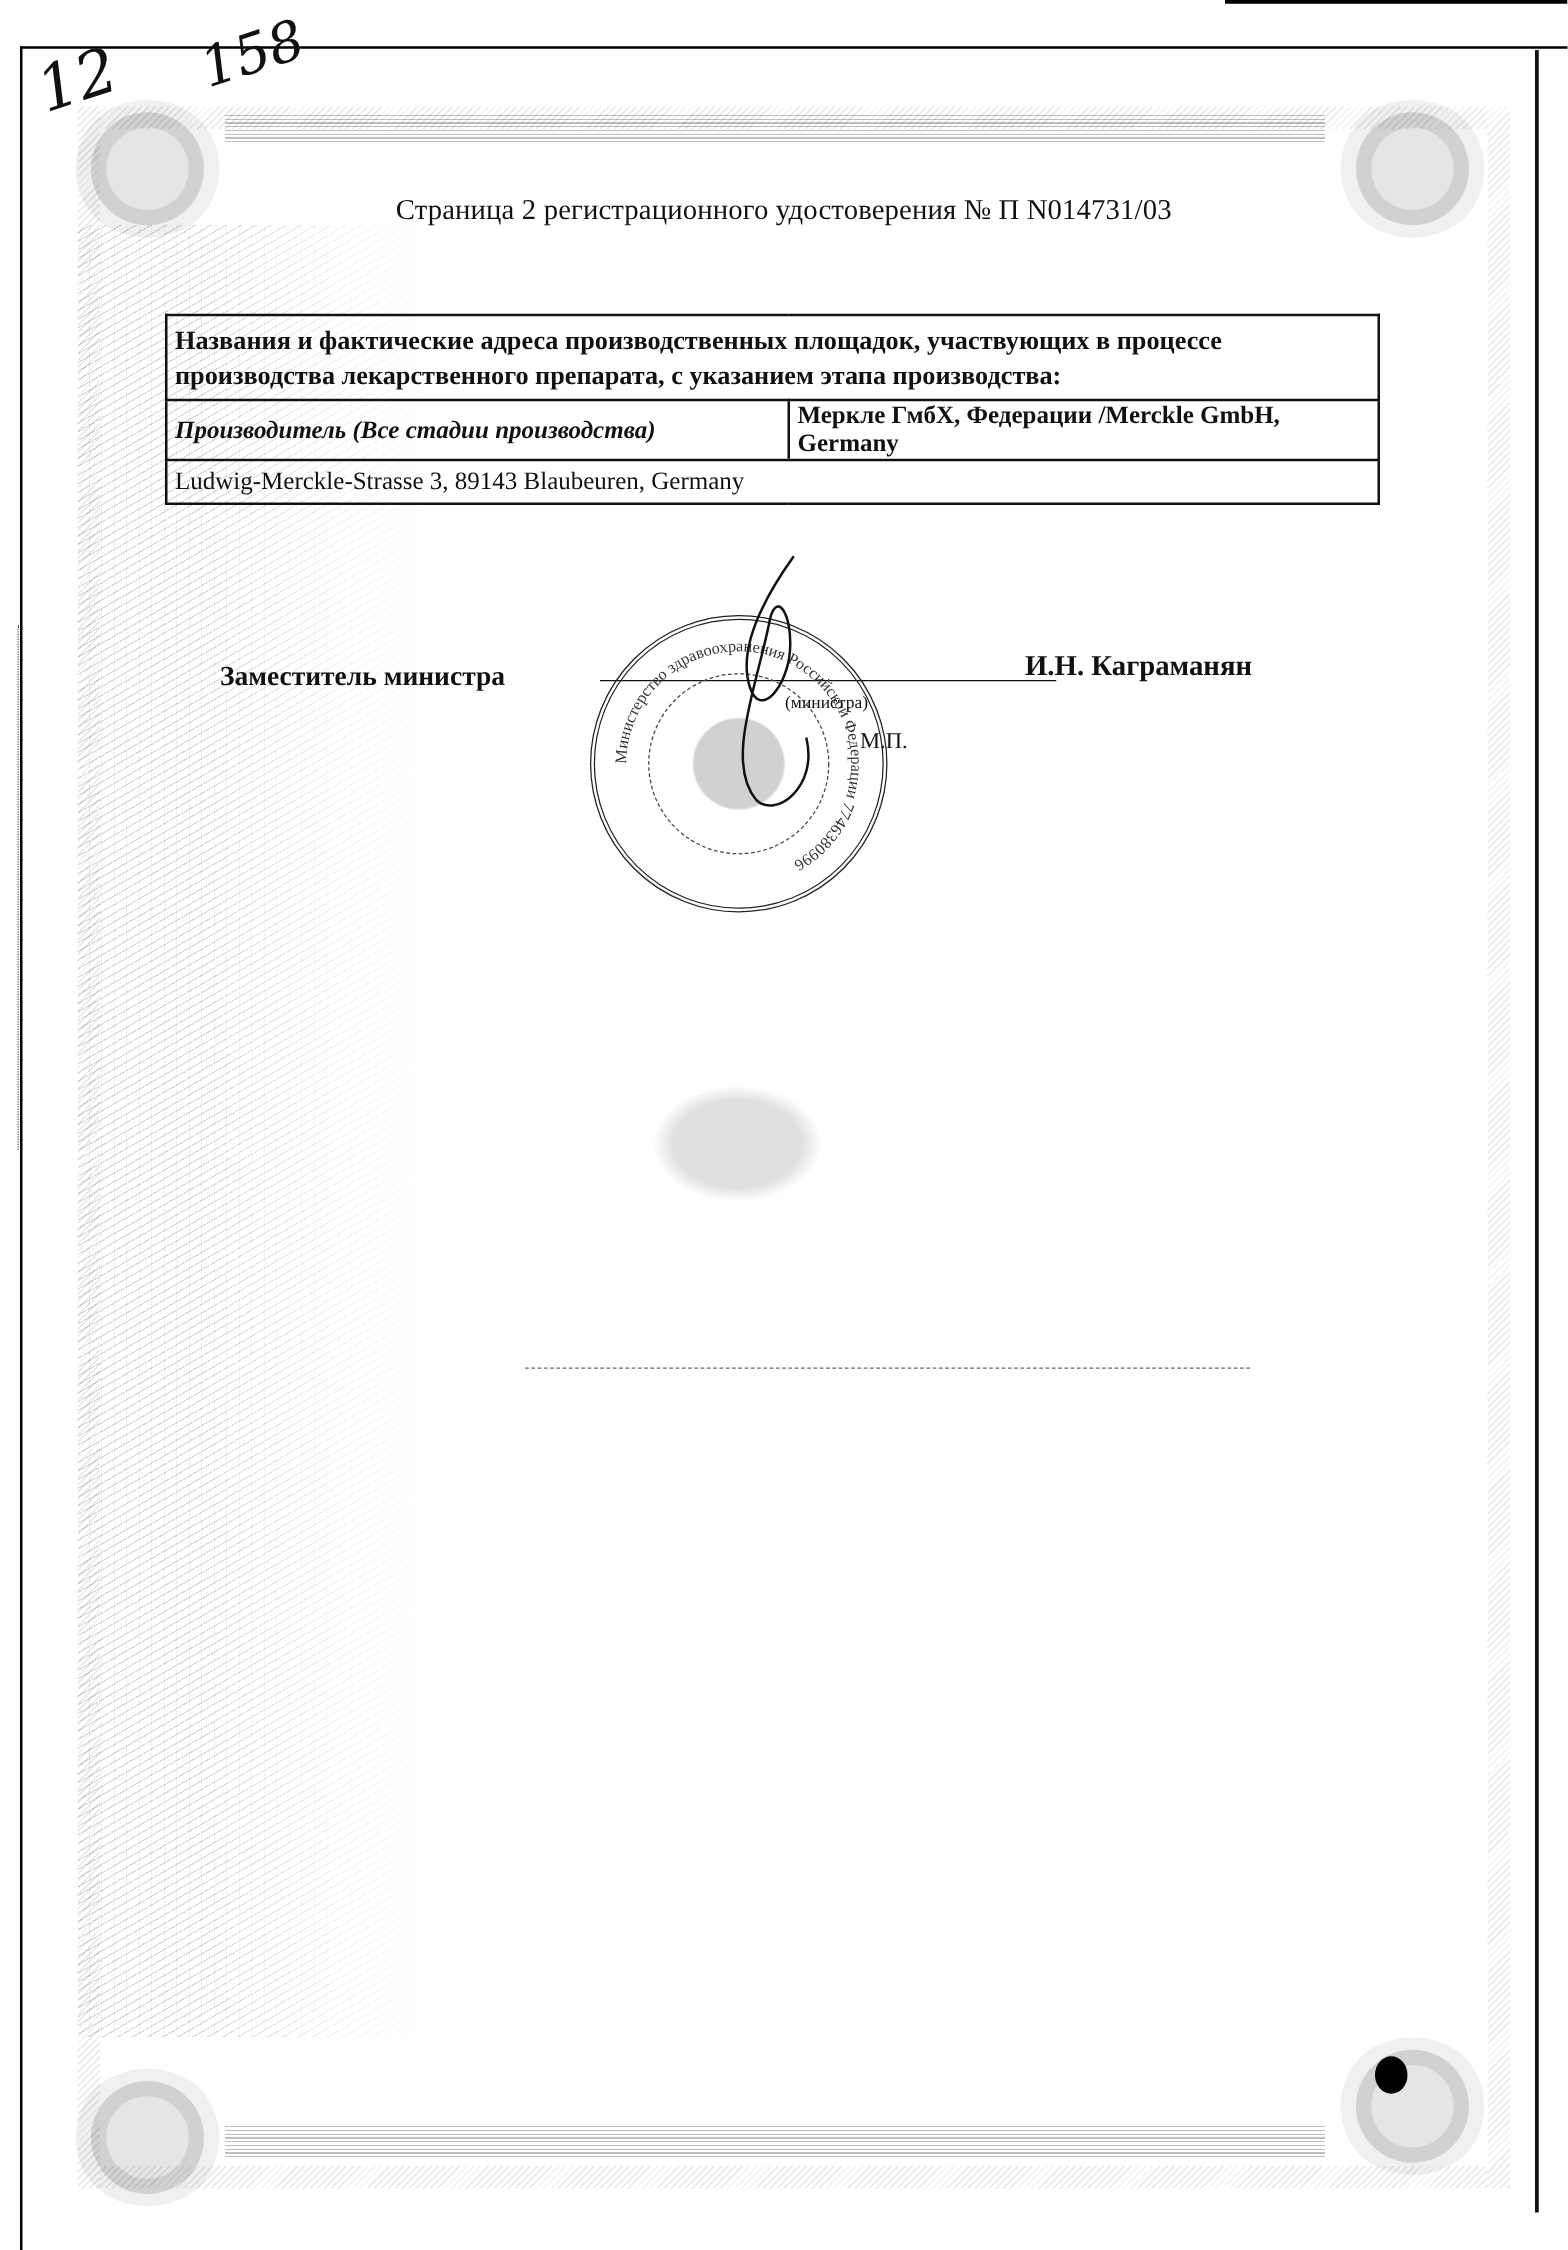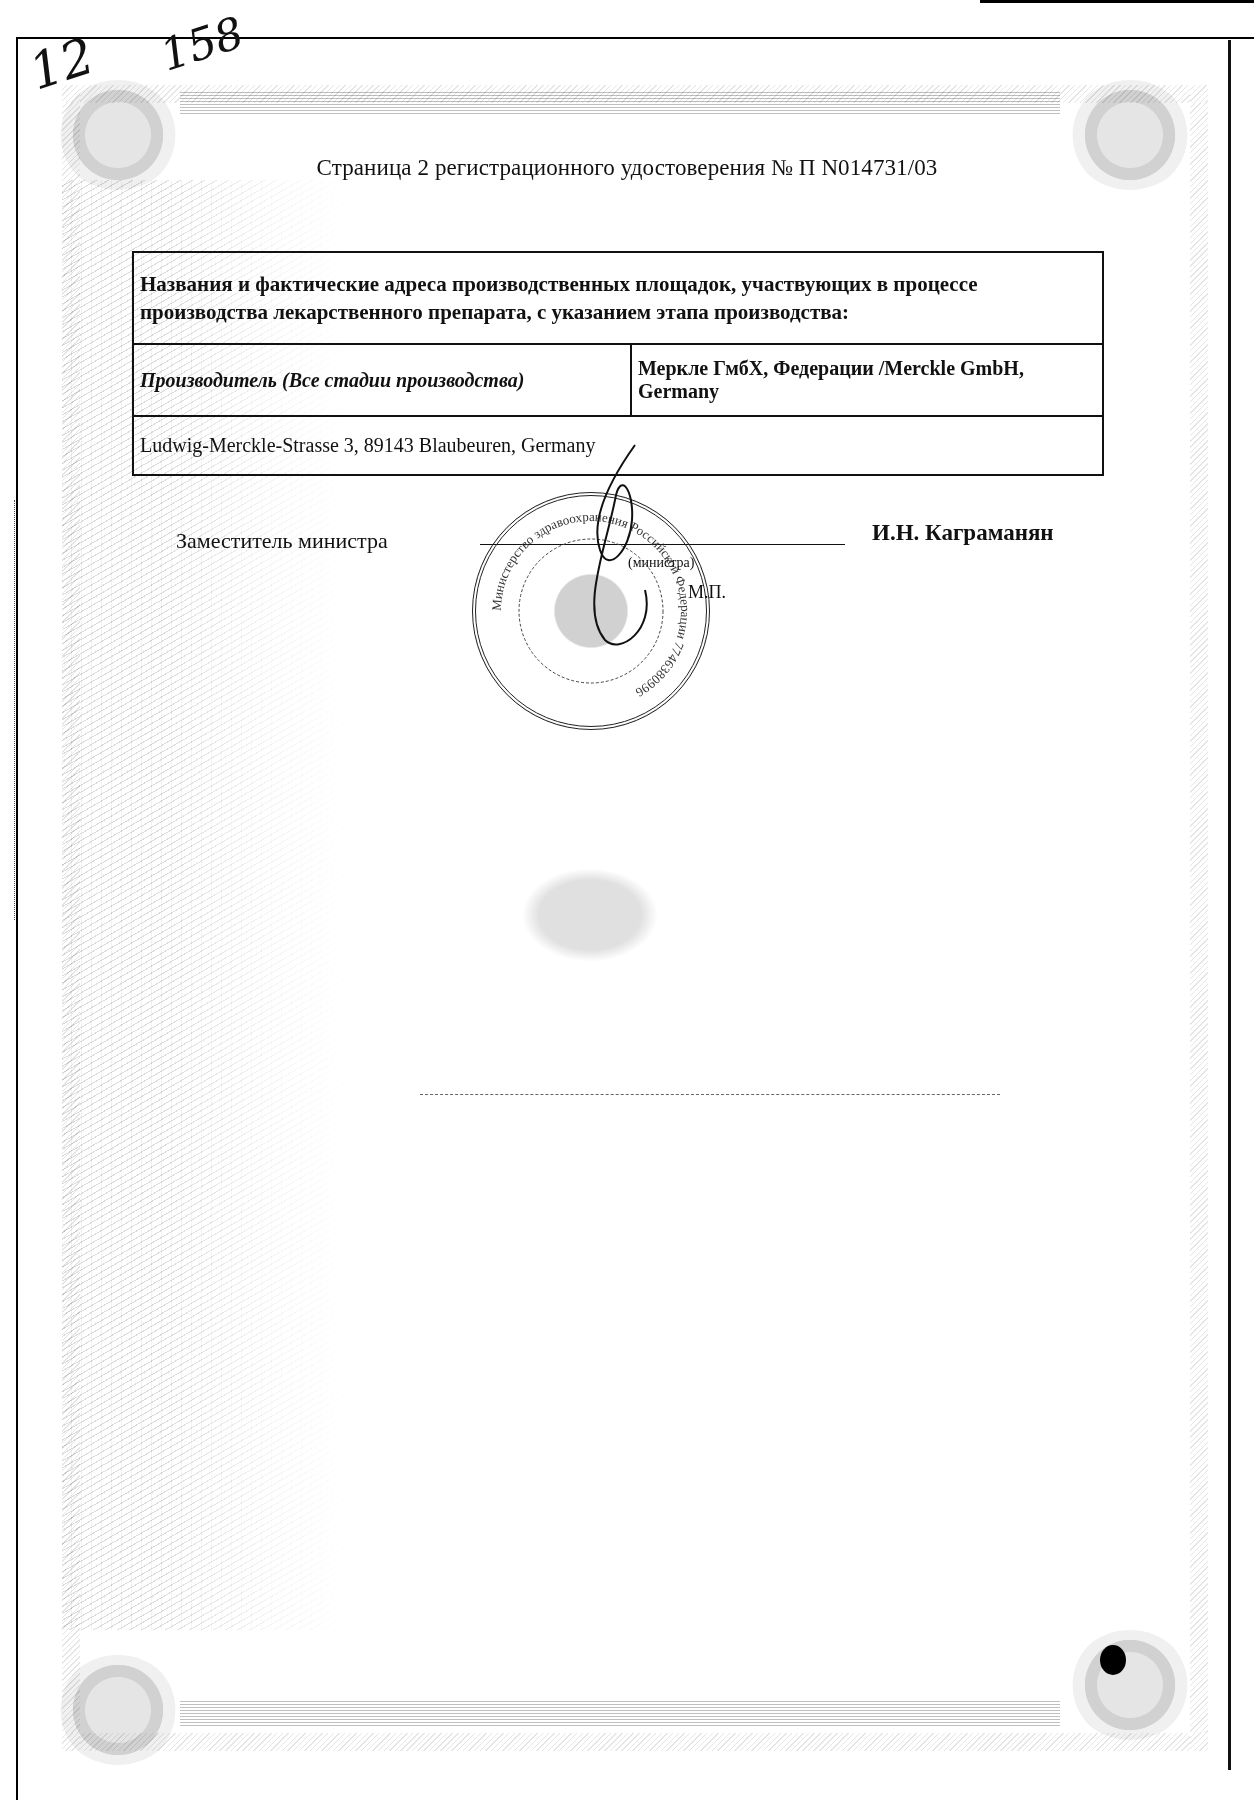--- a/index.html
+++ b/index.html
@@ -69,35 +69,35 @@
 
   .page-header {
     position: absolute; left: 0; width: 1254px; top: 155px; text-align: center;
     font-size: 23px; letter-spacing: 0.1px;
   }
 
   .reg-table {
     position: absolute; left: 132px; top: 251px; width: 972px;
     border-collapse: collapse; font-size: 20px;
   }
-  .reg-table td { border: 2px solid #111; padding: 12px 6px; vertical-align: middle; }
+  .reg-table td { border: 2px solid #111; padding: 0 6px; vertical-align: middle; }
   .reg-table .head-cell { font-weight: bold; line-height: 28px; height: 66px; font-size: 21px; }
   .reg-table .row2 td { height: 34px; font-weight: bold; }
   .reg-table .row3 td { height: 33px; }
   .reg-table .stage-cell { font-style: italic; width: 484px; border-right: 1px dotted #111; }
   .reg-table .addr-cell { border-top: 2px solid #14532d; }
 
   .signature-title {
-    position: absolute; left: 176px; top: 528px; font-size: 22px; font-weight: normal;
+    position: absolute; left: 176px; top: 528px; font-size: 22px; font-weight: bold;
   }
   .signature-line {
     position: absolute; left: 480px; top: 544px; width: 365px; height: 1px; background: #111;
   }
   .signatory-name {
-    position: absolute; left: 872px; top: 520px; font-size: 23px; font-weight: bold;
+    position: absolute; left: 820px; top: 520px; font-size: 23px; font-weight: bold;
   }
   .seal {
     position: absolute; left: 472px; top: 492px; width: 230px; height: 230px; border-radius: 50%;
     border: 4px double #222;
     background:
       radial-gradient(circle, rgba(0,0,0,0.18) 0 22%, transparent 23%),
       radial-gradient(circle, transparent 0 72%, rgba(0,0,0,0.25) 73% 75%, transparent 76%);
   }
   .seal-ring-text {
     position: absolute; left: 0; top: 0; width: 100%; height: 100%;

